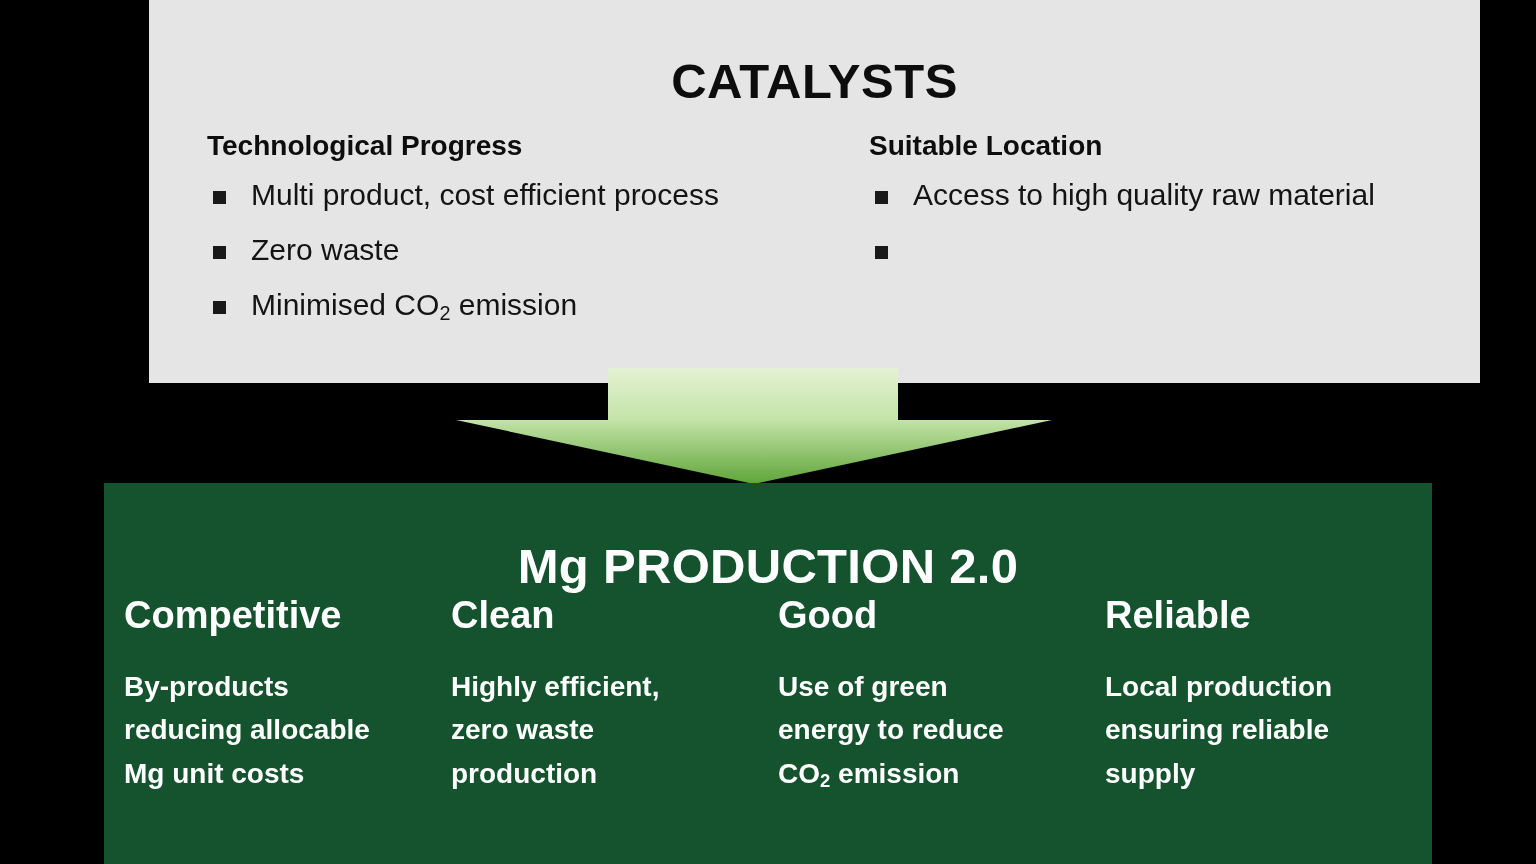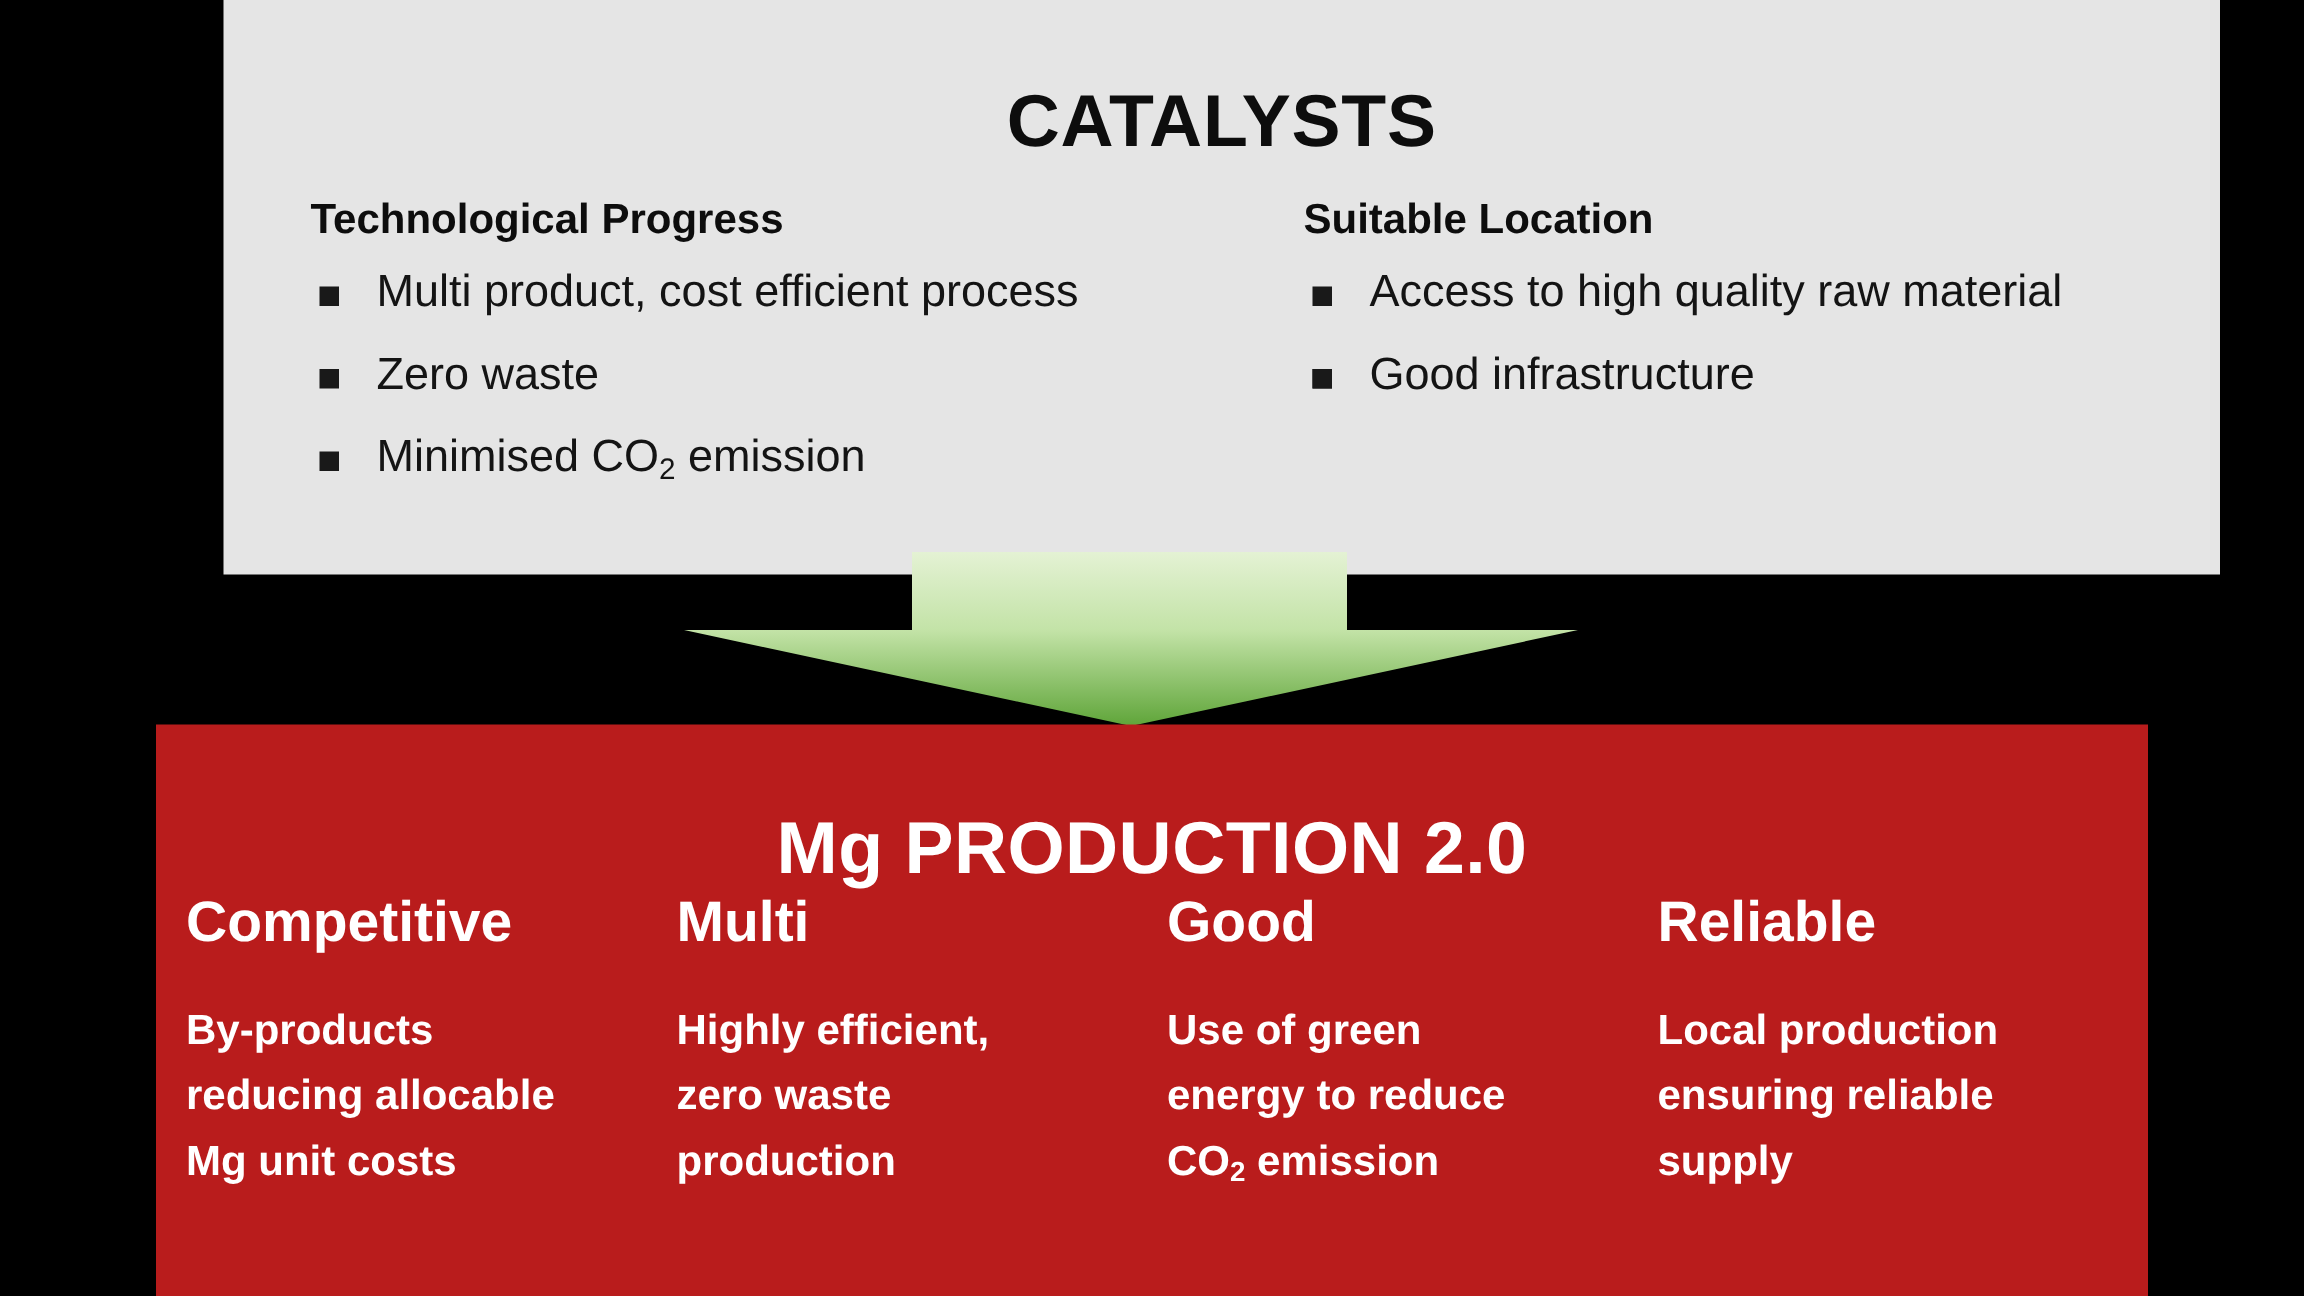--- a/index.html
+++ b/index.html
@@ -88,21 +88,21 @@
     height: 116px;
   }
 
   
   #production-panel {
     position: absolute;
     left: 104px;
     top: 483px;
     width: 1328px;
     height: 381px;
-    background: #b91c1c;
+    background: #14532d;
     box-sizing: border-box;
   }
 
   #production-title {
     position: absolute;
     left: 0;
     top: 22px;
     width: 100%;
     text-align: center;
     font-size: 49px;
@@ -165,24 +165,20 @@
 
   <div class="catalyst-col" id="catalyst-col-1">
     <div class="catalyst-heading">Suitable Location</div>
     <ul class="catalyst-list">
       <li class="catalyst-item">
         <span class="catalyst-bullet"></span>
         <span>Access to high quality raw material</span>
       </li>
       <li class="catalyst-item">
         <span class="catalyst-bullet"></span>
-      </li>
-      <li class="catalyst-item">
-        <span class="catalyst-bullet"></span>
-        <span>Good infrastructure</span>
       </li>
     </ul>
   </div>
 
 </section>
 
 <svg id="flow-arrow" viewBox="0 0 596 116" preserveAspectRatio="none">
   <defs>
     <linearGradient id="arrowGrad" x1="0" y1="0" x2="0" y2="1">
       <stop offset="0%" stop-color="#e4f2d4"></stop>
@@ -198,21 +194,21 @@
   <h1 id="production-title">Mg PRODUCTION 2.0</h1>
 
   <div id="pillars">
 
     <div class="pillar">
       <div class="pillar-title">Competitive</div>
       <div class="pillar-body">By-products<br>reducing  allocable<br>Mg unit costs</div>
     </div>
 
     <div class="pillar">
-      <div class="pillar-title">Multi</div>
+      <div class="pillar-title">Clean</div>
       <div class="pillar-body">Highly efficient,<br>zero waste<br>production</div>
     </div>
 
     <div class="pillar">
       <div class="pillar-title">Good</div>
       <div class="pillar-body">Use of green<br>energy to reduce<br>CO<sub>2</sub> emission</div>
     </div>
 
     <div class="pillar">
       <div class="pillar-title">Reliable</div>

